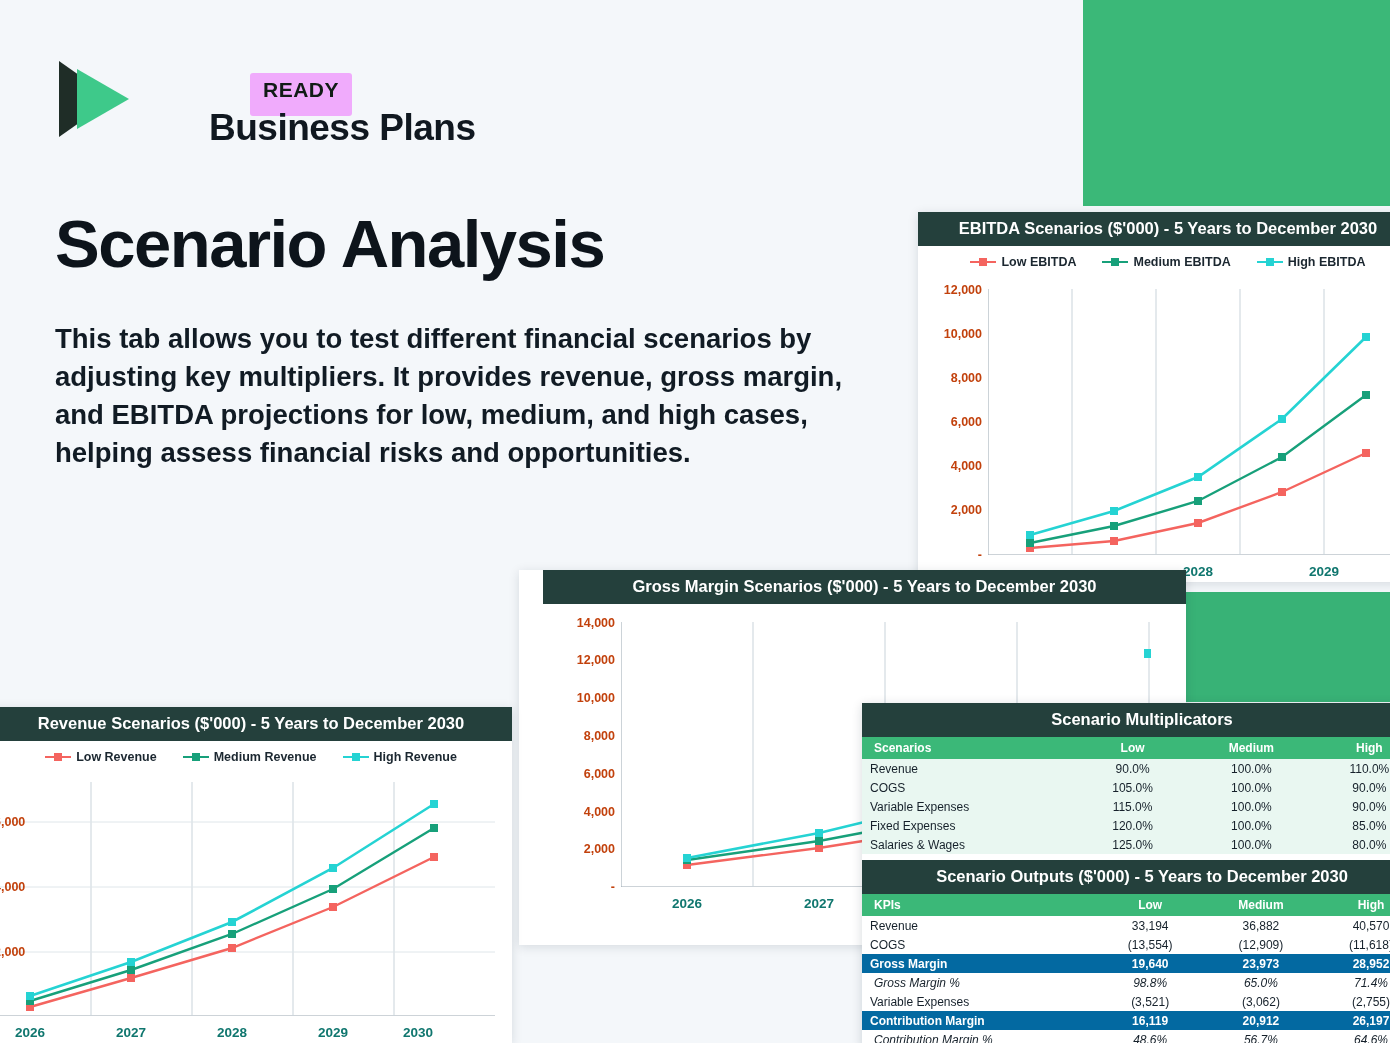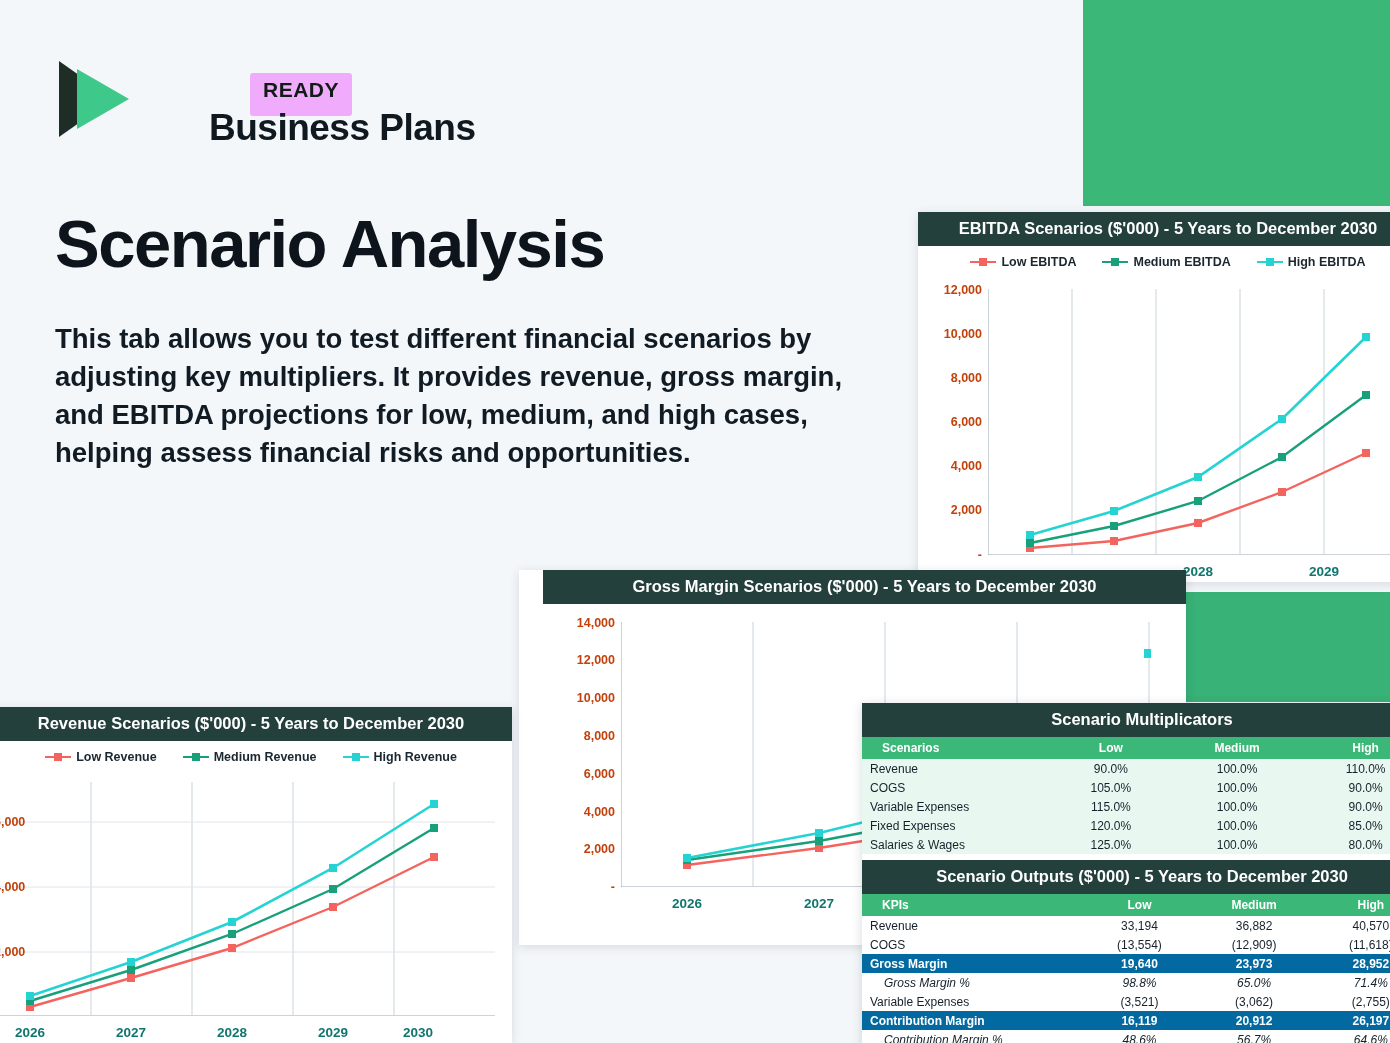--- a/index.html
+++ b/index.html
@@ -69,27 +69,27 @@
   }
   svg{display:block;}
   
   .tbl-card{position:absolute;left:862px;top:703px;width:560px;background:#fff;
             box-shadow:0 2px 10px rgba(15,30,45,.16);}
   .tbl-title{
     background:#24403c;color:#fff;text-align:center;font-size:16.5px;
     font-weight:bold;padding:7px 0 8px 0;
   }
   table{border-collapse:collapse;width:100%;font-size:12px;}
-  .hdr-row td{background:#3bb878;color:#ffffff;font-weight:bold;padding:4px 20px;}
+  .hdr-row td{background:#3bb878;color:#ffffff;font-weight:bold;padding:4px 12px;}
   .hdr-row td.num{text-align:center;}
   td{padding:2.5px 8px;color:#16212b;}
   td.num{text-align:center;}
   .tint td{background:#e9f7f1;}
   .hl td{background:#0369a1;color:#ffffff;font-weight:bold;}
-  .indent{padding-left:22px;font-style:italic;}
+  .indent{padding-left:12px;font-style:italic;}
   .ital{font-style:italic;}
 </style>
 </head>
 <body>
 
 <div class="green-block-top"></div>
 <div class="green-block-mid"></div>
 
 <div class="logo-wrap">
   <div class="logo-mark">

